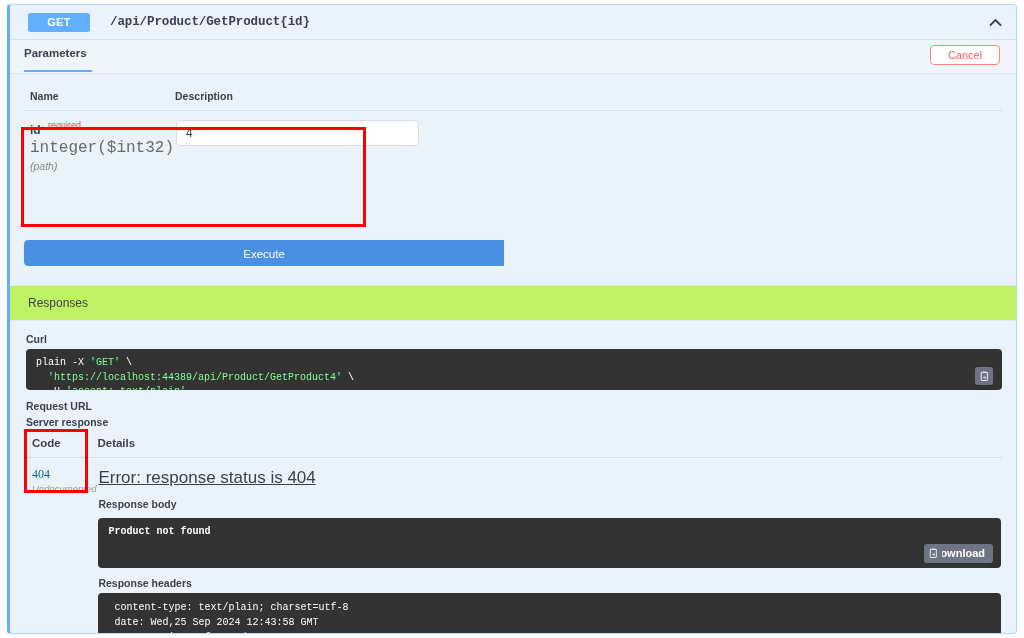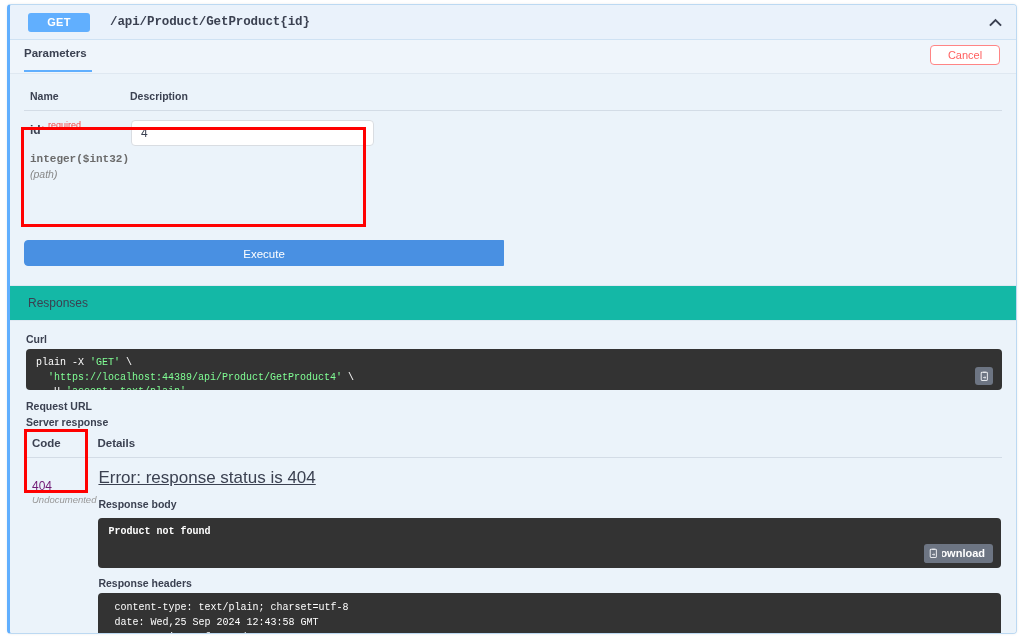--- a/index.html
+++ b/index.html
@@ -152,24 +152,24 @@
   }
   .param-required {
     color: #f93e3e;
     font-size: 9px;
     margin-left: 3px;
     vertical-align: top;
   }
   .param-required-star { color: #f93e3e; font-size: 11px; }
   .param-type {
     font-family: "Liberation Mono", monospace;
-    font-size: 11px;
-    font-weight: bold;
+    font-size: 16px;
+    font-weight: normal;
     color: #6b6b6b;
-    margin-top: 15px;
+    margin-top: 1px;
   }
   .param-in {
     font-size: 10.5px;
     font-style: italic;
     color: #888;
     margin-top: 3px;
   }
   .param-input {
     width: 243px;
     height: 26px;
@@ -235,21 +235,21 @@
     left: 0;
     top: 245px;
     width: 100%;
   }
   .responses-title {
     font-size: 12px;
     color: #3b4151;
     padding: 10px 0 10px 18px;
     border-top: 1px solid #dfe8f1;
     border-bottom: 1px solid #dfe8f1;
-    background: #14b8a6;
+    background: #bef264;
   }
   .resp-inner { padding: 12px 14px 0 16px; }
 
   .section-label {
     font-size: 10.5px;
     font-weight: bold;
     color: #3b4151;
     margin-bottom: 4px;
   }
   .code-block {
@@ -295,23 +295,22 @@
     font-weight: bold;
     color: #3b4151;
     padding: 3px 0 8px 0;
     border-bottom: 1px solid #d3dce6;
   }
   .th-code { width: 62px; padding-left: 6px !important; }
   .resp-table td { vertical-align: top; padding-top: 9px; }
   .td-code { width: 62px; padding-left: 6px !important; }
   .code-num {
     font-size: 12px;
-    color: #701a75;
-    font-family: Liberation Sans, sans-serif;
-    margin-top: 12px;
+    color: #0369a1;
+    font-family: Liberation Serif, serif;
   }
   .code-undoc {
     font-size: 9.5px;
     font-style: italic;
     color: #999;
     margin-top: 1px;
   }
   .resp-details-text {
     font-size: 17px;
     color: #3b4151;

